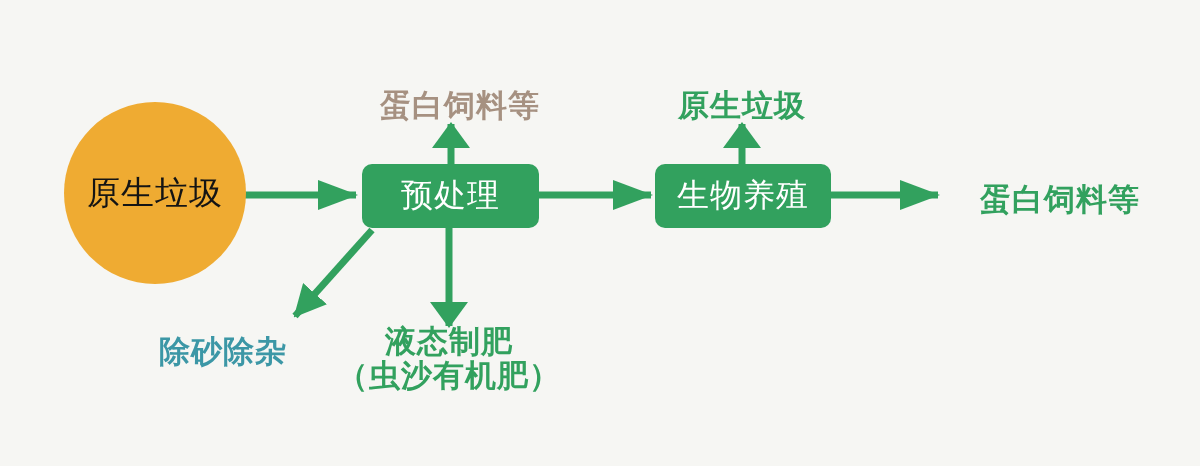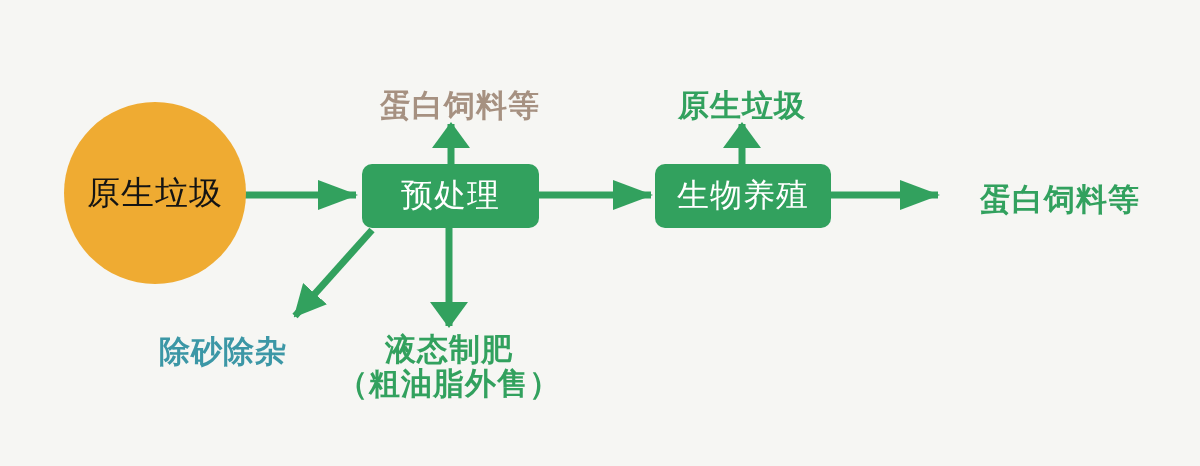--- a/index.html
+++ b/index.html
@@ -54,21 +54,21 @@
   .flow-label{
     position:absolute;
     font-weight:700;
     font-size:31px;
     letter-spacing:1px;
     white-space:nowrap;
   }
   .label-crude{left:360px;top:85px;width:200px;text-align:center;color:var(--brown);}
   .label-protein{left:642px;top:85px;width:200px;text-align:center;color:var(--green);}
   .label-desand{left:159px;top:331px;color:var(--teal);}
-  .label-liquid{left:329px;top:333px;width:240px;text-align:center;color:var(--green);line-height:34px;}
+  .label-liquid{left:329px;top:325px;width:240px;text-align:center;color:var(--green);line-height:34px;}
   .label-output{left:980px;top:179px;color:var(--green);}
 </style>
 </head>
 <body>
 
 <div class="canvas">
 
   <svg class="arrow-layer" viewBox="0 0 1200 466" xmlns="http://www.w3.org/2000/svg">
     <defs>
       <marker id="mh" markerUnits="userSpaceOnUse" markerWidth="40" markerHeight="30" refX="38" refY="15" orient="auto">
@@ -103,18 +103,18 @@
   </div>
 
   <div class="flow-label label-crude">蛋白饲料等</div>
 
   <div class="flow-label label-protein">原生垃圾</div>
 
   <div class="flow-label label-desand">除砂除杂</div>
 
   <div class="flow-label label-liquid">
     <div>液态制肥</div>
-    <div>（粗油脂外售）</div>
+    <div>（虫沙有机肥）</div>
   </div>
 
   <div class="flow-label label-output">蛋白饲料等</div>
 
 </div>
 
 </body></html>

